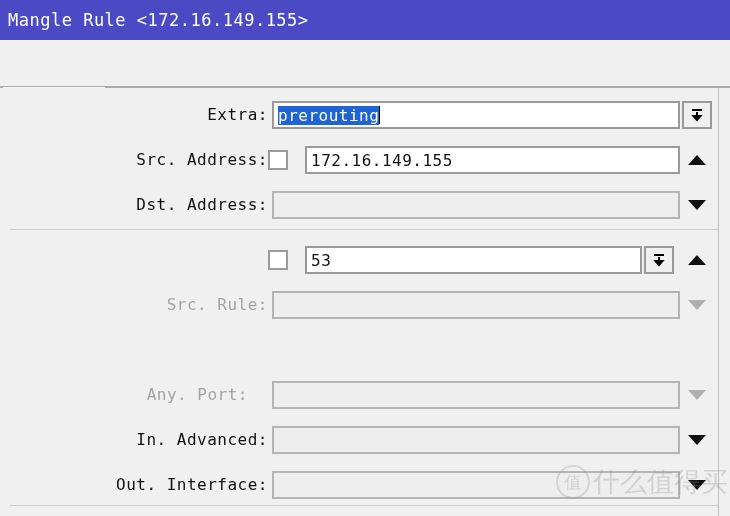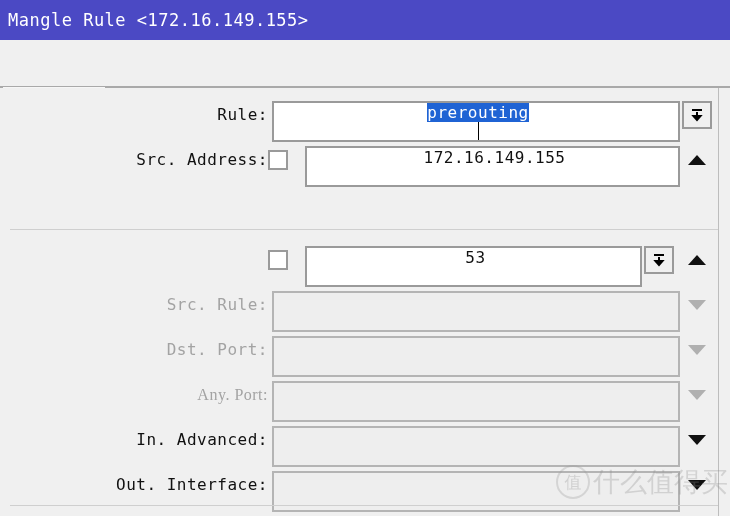--- a/index.html
+++ b/index.html
@@ -114,29 +114,28 @@
     top: 4px;
     width: 20px; height: 20px;
     box-sizing: border-box;
     background: #ffffff;
     border: 2px solid #9a9a9a;
   }
 
   .field {
     position: absolute;
     top: 0;
-    height: 41px;
+    height: 28px;
     box-sizing: border-box;
     border: 2px solid #9a9a9a;
     background: #ffffff;
     display: flex;
     align-items: center;
     padding-left: 4px;
     overflow: hidden;
-    flex-direction: column;
   }
   .field.disabled {
     background: #eeeeee;
     border-color: #b4b4b4;
   }
   .field-text {
     font-size: 16px;
     color: #111111;
     white-space: nowrap;
     letter-spacing: 0.5px;
@@ -240,21 +239,21 @@
         <span>Action</span>
       </div>
     <div class="tab" style="left:413px; width:127px;">
         <span>Statistics</span>
       </div>
   </div>
 
   <div class="form">
 
     <div class="row" style="top:13px;">
-      <div class="label" style="right:462px;">Rule:</div>
+      <div class="label" style="right:462px;">Extra:</div>
       <div class="field" style="left:272px; width:408px;">
         <span class="field-text selected">prerouting</span>
           <span class="caret"></span>
       </div>
       <div class="dropbtn" style="left:682px;">
         <svg width="16" height="16" viewBox="0 0 16 16">
             <rect x="3" y="2" width="10" height="2" fill="#000"></rect>
             <path d="M8 5 L8 10 M4.5 9 L8 13 L11.5 9 Z" stroke="#000" stroke-width="2" fill="#000"></path>
           </svg>
       </div>
@@ -266,20 +265,31 @@
       <div class="field" style="left:305px; width:375px;">
         <span class="field-text">172.16.149.155</span>
       </div>
       <div class="tri" style="left:682px;">
         <svg width="22" height="14" viewBox="0 0 22 14">
             <polygon points="11,2 20,12 2,12" fill="#111"></polygon>
           </svg>
       </div>
     </div>
 
+    <div class="row" style="top:103px;">
+      <div class="label" style="right:462px;">Dst. Address:</div>
+      <div class="field disabled" style="left:272px; width:408px;">
+        <span class="field-text"></span>
+      </div>
+      <div class="tri" style="left:682px;">
+        <svg width="22" height="14" viewBox="0 0 22 14">
+            <polygon points="2,2 20,2 11,12" fill="#111"></polygon>
+          </svg>
+      </div>
+    </div>
 
     <div class="divider" style="top:141px;"></div>
 
     <div class="row" style="top:158px;">
       <div class="checkbox" style="left:268px;"></div>
       <div class="field" style="left:305px; width:337px;">
         <span class="field-text">53</span>
       </div>
       <div class="dropbtn" style="left:644px;">
         <svg width="16" height="16" viewBox="0 0 16 16">
@@ -299,34 +309,23 @@
       <div class="field disabled" style="left:272px; width:408px;">
         <span class="field-text"></span>
       </div>
       <div class="tri" style="left:682px;">
         <svg width="22" height="14" viewBox="0 0 22 14">
             <polygon points="2,2 20,2 11,12" fill="#b0b0b0"></polygon>
           </svg>
       </div>
     </div>
 
-    <div class="row" style="top:248px;">
-      <div class="label disabled" style="right:462px;">Dst. Port:</div>
-      <div class="field disabled" style="left:272px; width:408px;">
-        <span class="field-text"></span>
-      </div>
-      <div class="tri" style="left:682px;">
-        <svg width="22" height="14" viewBox="0 0 22 14">
-            <polygon points="2,2 20,2 11,12" fill="#b0b0b0"></polygon>
-          </svg>
-      </div>
-    </div>
 
     <div class="row" style="top:293px;">
-      <div class="label disabled" style="right:462px;font-family:Liberation Serif, serif;">Any. Port:</div>
+      <div class="label disabled" style="right:482px;">Any. Port:</div>
       <div class="field disabled" style="left:272px; width:408px;">
         <span class="field-text"></span>
       </div>
       <div class="tri" style="left:682px;">
         <svg width="22" height="14" viewBox="0 0 22 14">
             <polygon points="2,2 20,2 11,12" fill="#b0b0b0"></polygon>
           </svg>
       </div>
     </div>
 

